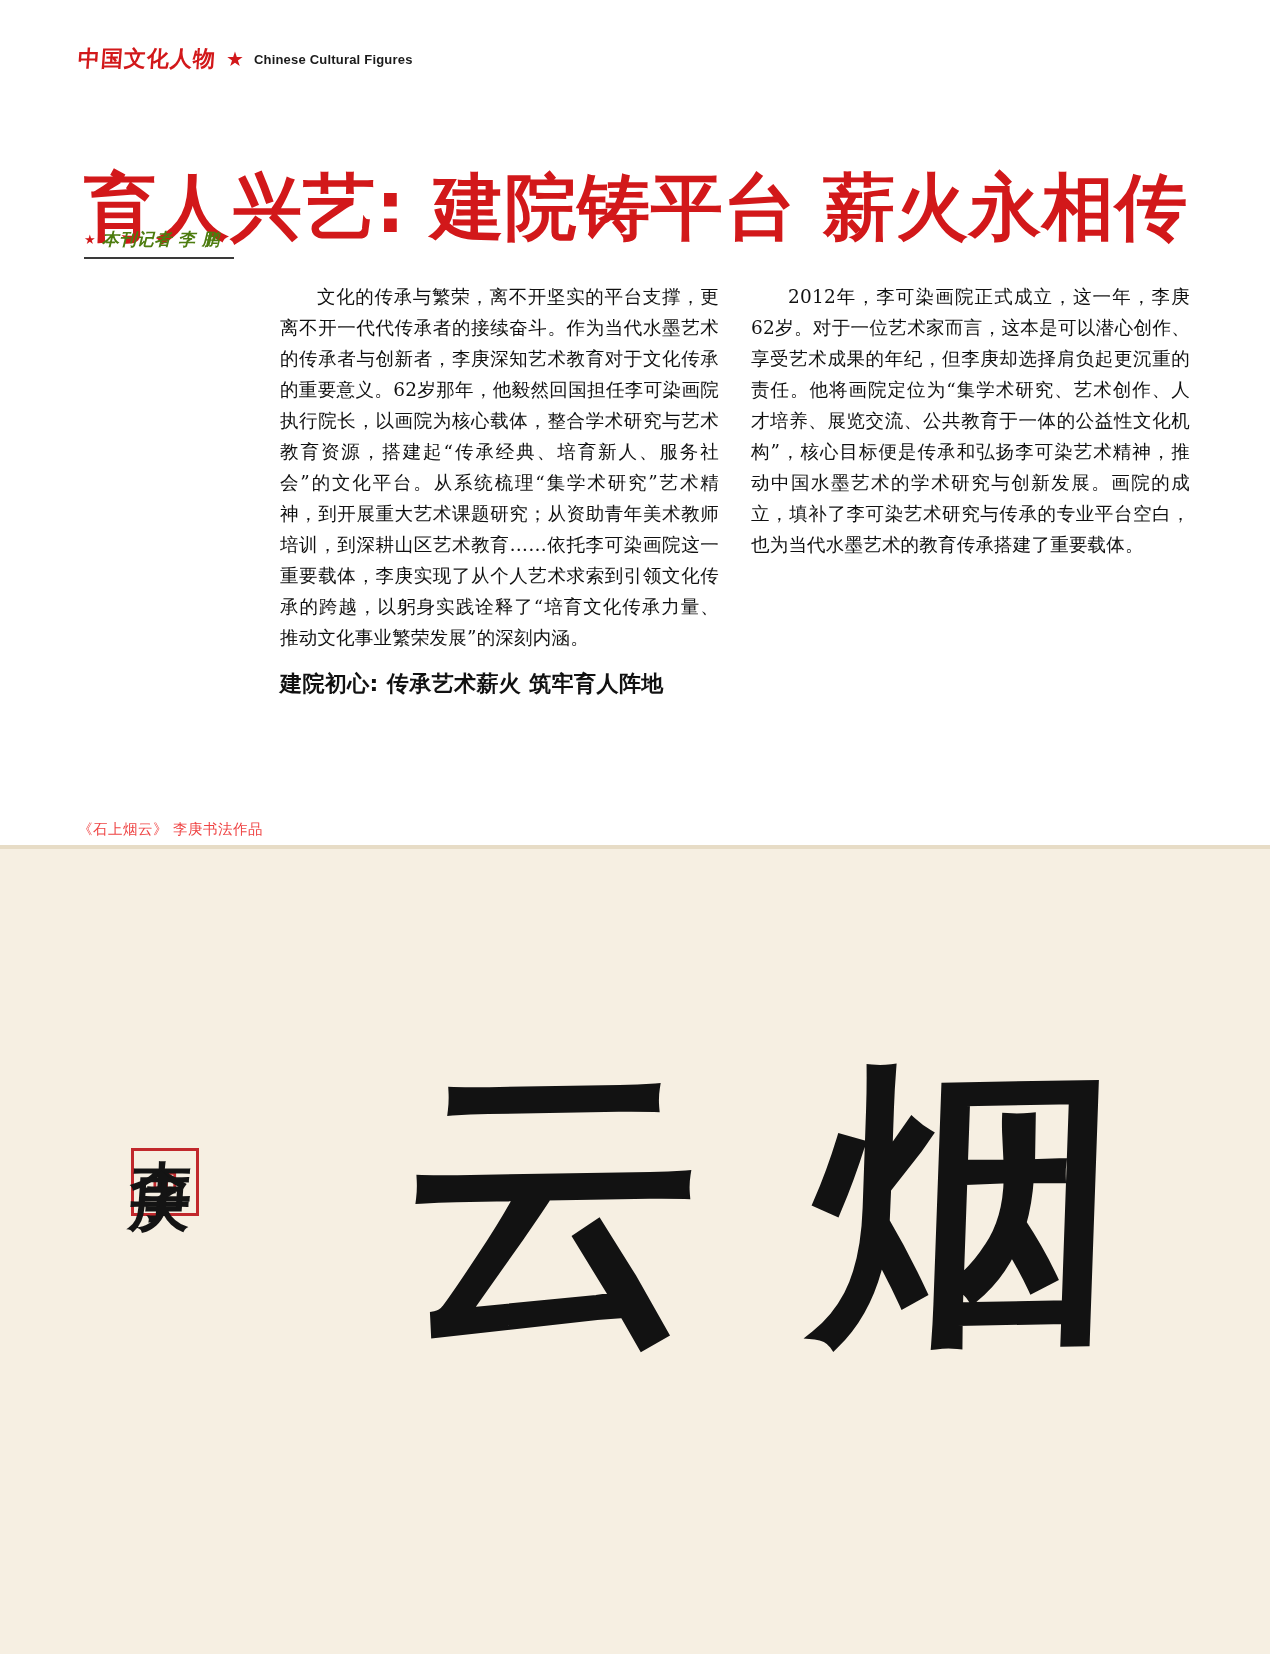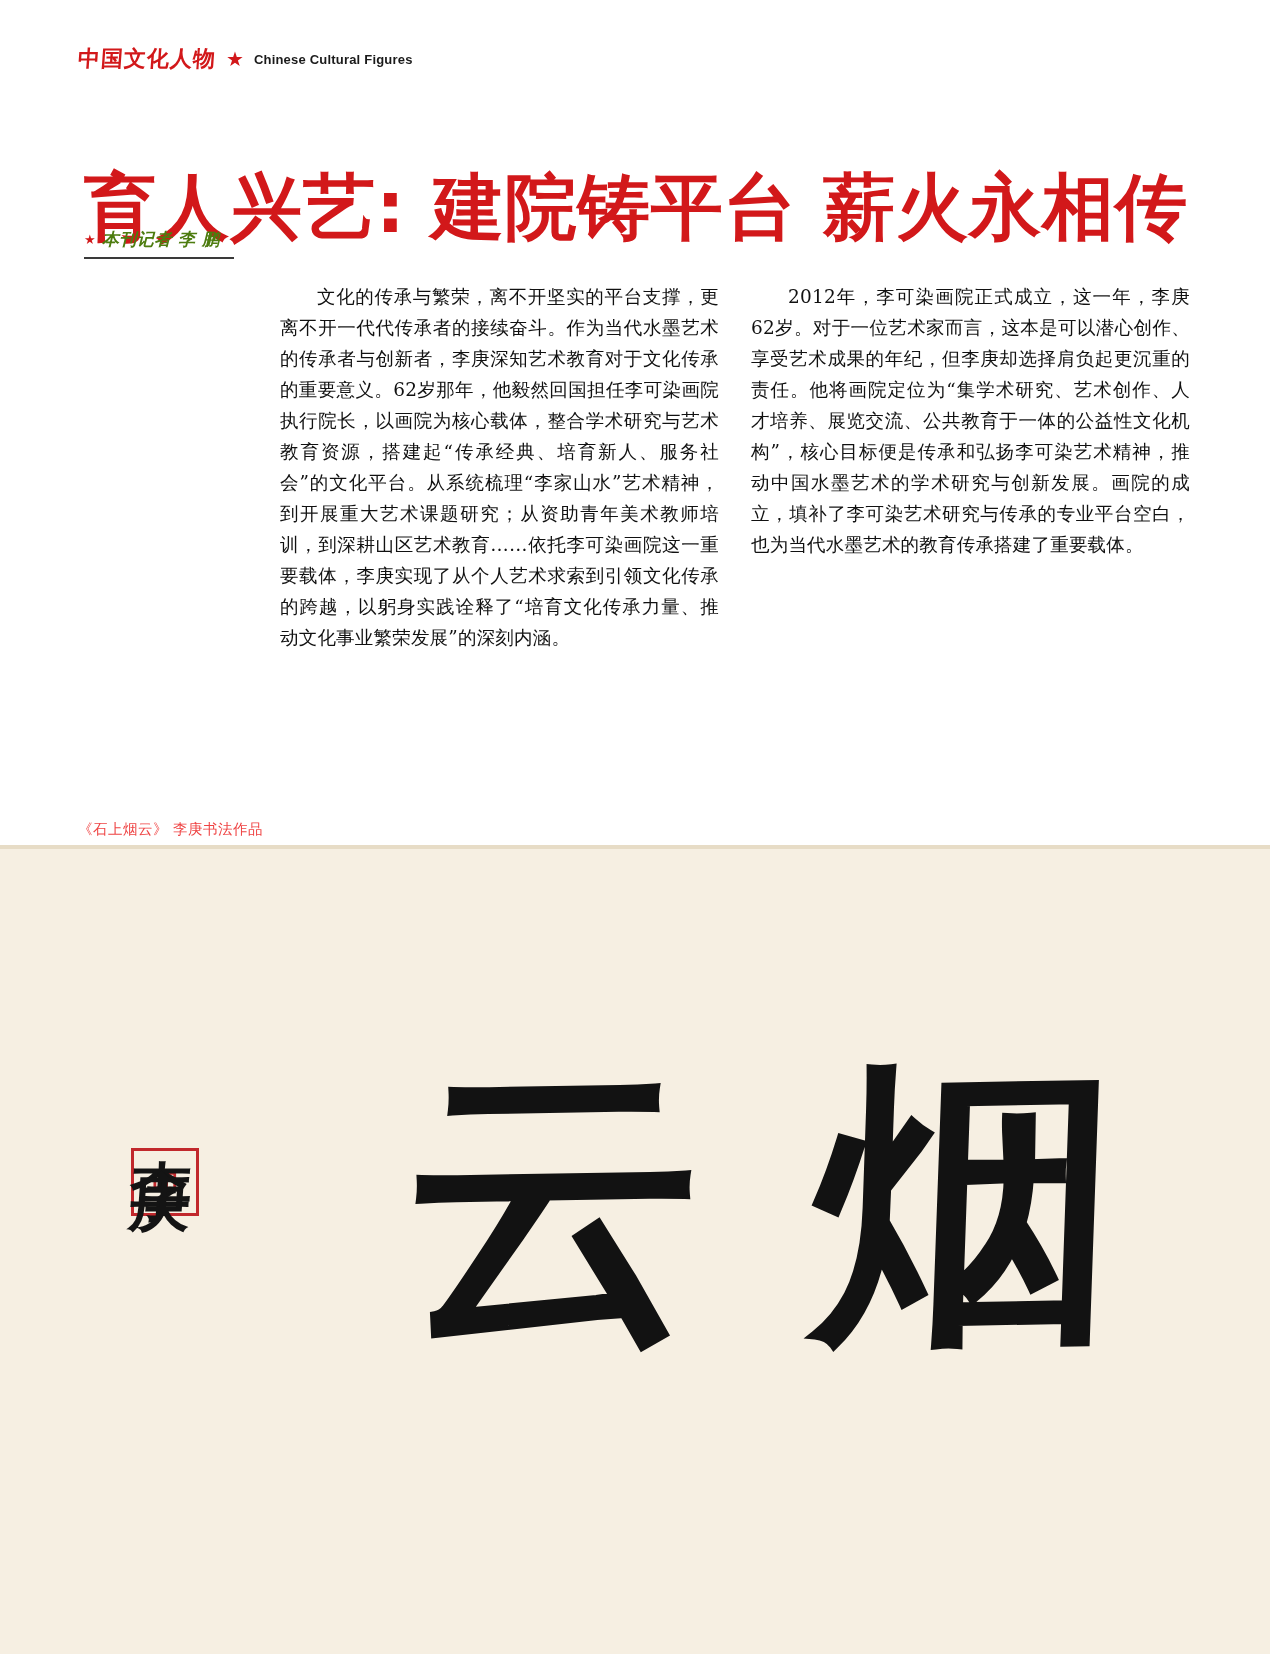--- a/index.html
+++ b/index.html
@@ -213,21 +213,22 @@
 
 <h1 class="headline">育人兴艺: 建院铸平台  薪火永相传</h1>
 
 <div class="byline">
   <span class="byline-star">★</span>
   <span class="byline-text">本刊记者 李 鹏</span>
 </div>
 
 <div class="columns">
   <div class="col">
-    <p>文化的传承与繁荣，离不开坚实的平台支撑，更离不开一代代传承者的接续奋斗。作为当代水墨艺术的传承者与创新者，李庚深知艺术教育对于文化传承的重要意义。62岁那年，他毅然回国担任李可染画院执行院长，以画院为核心载体，整合学术研究与艺术教育资源，搭建起“传承经典、培育新人、服务社会”的文化平台。从系统梳理“李家山水”艺术精神，到开展重大艺术课题研究；从资助青年美术教师培训，到深耕山区艺术教育……依托李可染画院这一重要载体，李庚实现了从个人艺术求索到引领文化传承的跨越，以躬身实践诠释了“培育文化传承力量、推动文化事业繁荣发展”的深刻内涵。</p>
+    <p>文化的传承与繁荣，离不开坚实的平台支撑，更离不开一代代传承者的接续奋斗。作为当代水墨艺术的传承者与创新者，李庚深知艺术教育对于文化传承的重要意义。62岁那年，他毅然回国担任李可染画院执行院长，以画院为核心载体，整合学术研究与艺术教育资源，搭建起“传承经典、培育新人、服务社会”的文化平台。从系统梳理“集学术研究”艺术精神，到开展重大艺术课题研究；从资助青年美术教师培训，到深耕山区艺术教育……依托李可染画院这一重要载体，李庚实现了从个人艺术求索到引领文化传承的跨越，以躬身实践诠释了“培育文化传承力量、推动文化事业繁荣发展”的深刻内涵。</p>
+    <h2 class="subhead">建院初心: 传承艺术薪火 筑牢育人阵地</h2>
   </div>
   <div class="col">
     <p>2012年，李可染画院正式成立，这一年，李庚62岁。对于一位艺术家而言，这本是可以潜心创作、享受艺术成果的年纪，但李庚却选择肩负起更沉重的责任。他将画院定位为“集学术研究、艺术创作、人才培养、展览交流、公共教育于一体的公益性文化机构”，核心目标便是传承和弘扬李可染艺术精神，推动中国水墨艺术的学术研究与创新发展。画院的成立，填补了李可染艺术研究与传承的专业平台空白，也为当代水墨艺术的教育传承搭建了重要载体。</p>
   </div>
 </div>
 
 <div class="caption">《石上烟云》 李庚书法作品</div>
 
 <div class="artwork">
   <div class="art-strip-top"></div>

